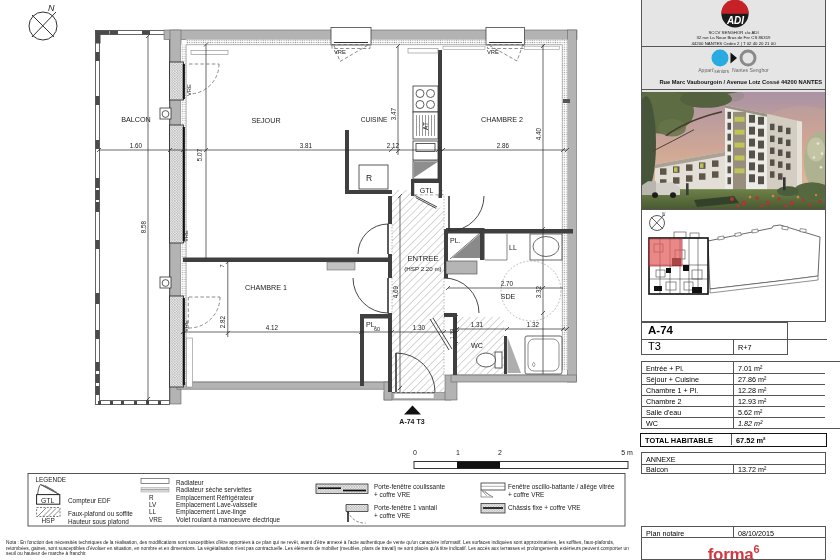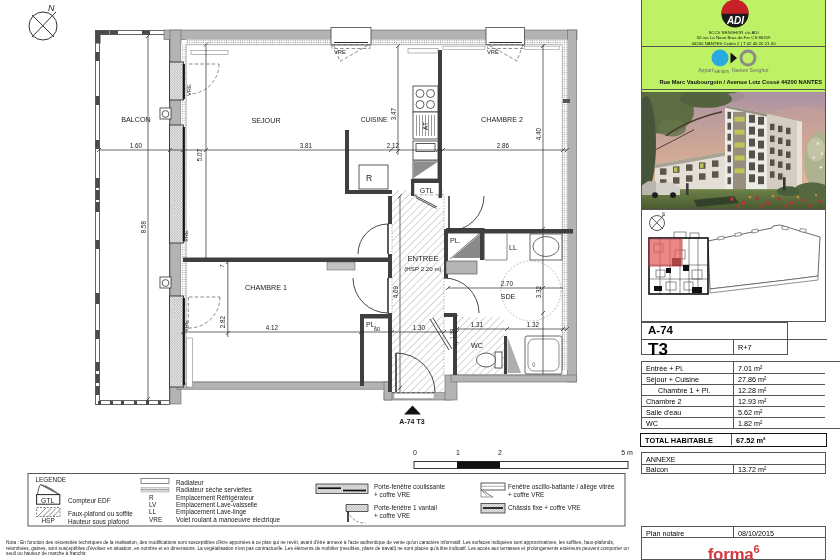--- a/index.html
+++ b/index.html
@@ -374,21 +374,21 @@
 <path d="M 482 491 L 487 496 M 485 491 L 490 496" stroke="#666" stroke-width="0.5"></path>
 <text x="508" y="488.5" font-size="6.4" class="t">Fenêtre oscillo-battante / allège vitrée</text>
 <text x="508" y="496.5" font-size="6.4" class="t">+ coffre VRE</text>
 <rect x="481" y="503.5" width="24" height="9.5" fill="url(#winhatch)" stroke="#333" stroke-width="0.8"></rect>
 <line x1="483" y1="508" x2="503" y2="508" stroke="#111" stroke-width="1.7"></line>
 <text x="508" y="509.5" font-size="6.4" class="t">Châssis fixe + coffre VRE</text>
 </g>
 </g>
 </svg>
 
-<div style="position:absolute;left:641px;top:0px;width:185px;height:209px;border:1px solid #555;border-top:none;background:#bef264;">
+<div style="position:absolute;left:641px;top:0px;width:185px;height:209px;border:1px solid #555;border-top:none;background:#e5e5e5;">
   <svg width="30" height="30" style="position:absolute;left:78px;top:0px;">
     <circle cx="15" cy="13.8" r="13.6" fill="#1a1a1a"></circle>
     <path d="M 1.4 13.2 A 13.6 13.6 0 0 1 28.6 13.2 L 28.6 13.8 L 1.4 13.8 Z" fill="#c52127"></path>
     <text x="15.5" y="24" font-size="10" font-weight="bold" font-style="italic" style="fill:#fff" text-anchor="middle">ADI</text>
   </svg>
   <div style="position:absolute;left:0;top:30px;width:183px;text-align:center;font-size:6px;line-height:1;color:#111;transform:scale(0.72);transform-origin:50% 0;">
     SCCV SENGHOR c/o ADI<br><span style="display:block;margin-top:2px;">32 rue La Noue Bras de Fer CS 86319</span><span style="display:block;margin-top:2px;">44200 NANTES Cedex 2 | T 02 40 20 21 00</span>
   </div>
   <div style="position:absolute;left:0;top:46px;width:100%;border-top:1px solid #555;"></div>
   <svg width="64" height="19" style="position:absolute;left:69px;top:49px;">
@@ -581,43 +581,43 @@
       <rect x="50" y="77" width="10" height="6"></rect>
       <rect x="24" y="58" width="5" height="5"></rect>
     </g>
     <rect x="7" y="29" width="33" height="27" fill="#e25959" opacity="0.72" stroke="#b03040" stroke-width="1"></rect>
   </svg>
 </div>
 
 <div style="position:absolute;left:641px;top:322px;width:147px;height:33px;border:1px solid #555;">
   <div style="position:absolute;left:6px;top:1px;font-size:11.5px;font-weight:bold;">A-74</div>
   <div style="position:absolute;left:0;top:16px;width:185px;border-top:1px solid #555;height:0;"></div>
-  <div style="position:absolute;left:6px;top:17px;font-size:17px;font-weight:bold;">T3</div>
+  <div style="position:absolute;left:6px;top:17px;font-size:11px;font-weight:normal;">T3</div>
   <div style="position:absolute;left:96px;top:20px;font-size:7.3px;">R+7</div>
   <div style="position:absolute;left:91px;top:16px;height:16px;border-left:1px solid #555;"></div>
 </div>
 <div style="position:absolute;left:641px;top:361px;width:202px;height:68px;border:1px solid #555;font-size:7.2px;">
   <div style="position:absolute;left:91px;top:0;height:66px;border-left:1px solid #555;"></div>
   <div style="position:absolute;left:4px;top:1.5px;">Entrée + Pl.</div>
       <div style="position:absolute;left:96px;top:1.5px;">7.01 m²</div>
   <div style="position:absolute;left:0;top:11px;width:183px;border-top:1px solid #555;"></div>
   <div style="position:absolute;left:4px;top:12.5px;">Séjour + Cuisine</div>
       <div style="position:absolute;left:96px;top:12.5px;">27.86 m²</div>
   <div style="position:absolute;left:0;top:22px;width:183px;border-top:1px solid #555;"></div>
-  <div style="position:absolute;left:4px;top:23.5px;margin-left:12px;">Chambre 1 + Pl.</div>
+  <div style="position:absolute;left:4px;top:23.5px;">Chambre 1 + Pl.</div>
       <div style="position:absolute;left:96px;top:23.5px;">12.28 m²</div>
   <div style="position:absolute;left:0;top:33px;width:183px;border-top:1px solid #555;"></div>
   <div style="position:absolute;left:4px;top:34.5px;">Chambre 2</div>
       <div style="position:absolute;left:96px;top:34.5px;">12.93 m²</div>
   <div style="position:absolute;left:0;top:44px;width:183px;border-top:1px solid #555;"></div>
   <div style="position:absolute;left:4px;top:45.5px;">Salle d'eau</div>
       <div style="position:absolute;left:96px;top:45.5px;">5.62 m²</div>
   <div style="position:absolute;left:0;top:55px;width:183px;border-top:1px solid #555;"></div>
   <div style="position:absolute;left:4px;top:56.5px;">WC</div>
-      <div style="position:absolute;left:96px;top:56.5px;">1.82 m²</div>
+      <div style="position:absolute;left:96px;top:56.5px;font-style:italic;">1.82 m²</div>
 </div>
 <div style="position:absolute;left:640px;top:433px;width:187px;height:14px;border:1.5px solid #111;">
   <div style="position:absolute;left:4px;top:2px;font-size:7.4px;font-weight:bold;">TOTAL HABITABLE</div>
   <div style="position:absolute;left:90px;top:0;height:11px;border-left:1px solid #555;"></div>
   <div style="position:absolute;left:95px;top:2px;font-size:7.4px;font-weight:bold;">67.52 m²</div>
 </div>
 <div style="position:absolute;left:641px;top:452px;width:185px;height:22px;border:1px solid #555;font-size:7.2px;">
   <div style="position:absolute;left:4px;top:1.5px;">ANNEXE</div>
   <div style="position:absolute;left:0;top:10.5px;width:183px;border-top:1px solid #555;"></div>
   <div style="position:absolute;left:91px;top:10.5px;height:10px;border-left:1px solid #555;"></div>

